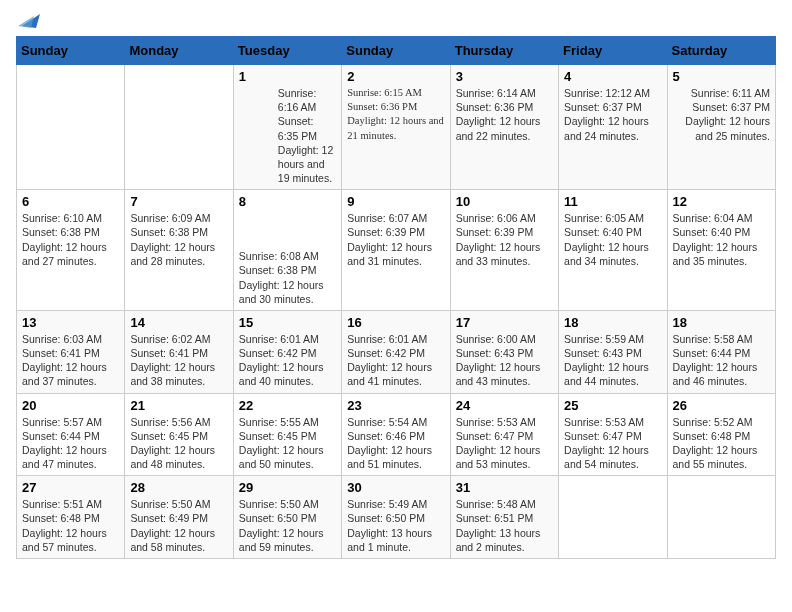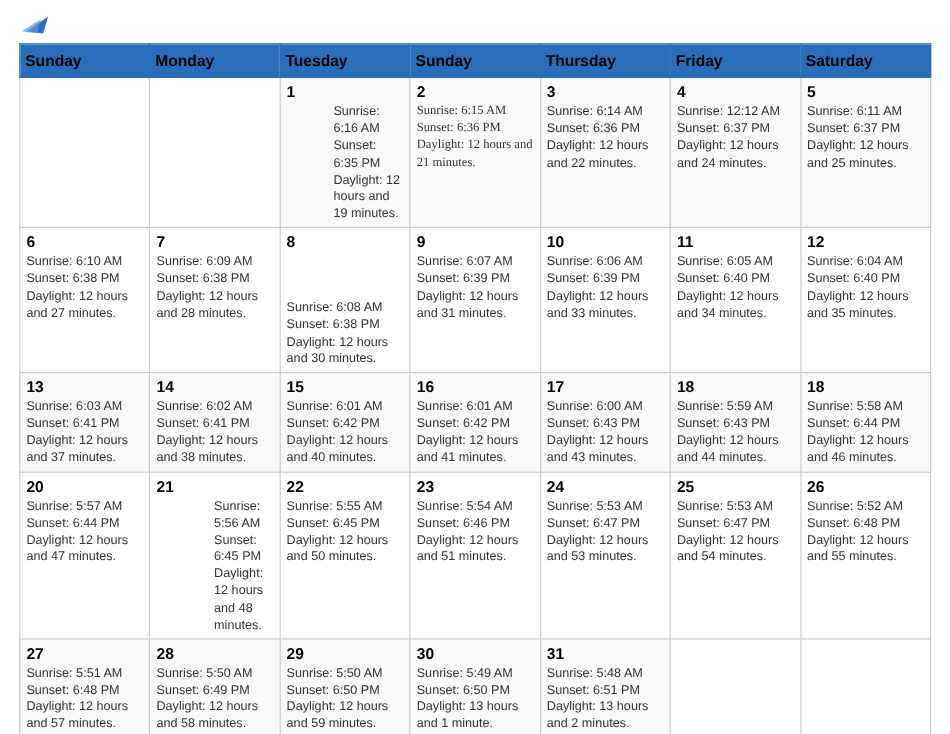--- a/index.html
+++ b/index.html
@@ -129,21 +129,21 @@
 Daylight: 12 hours and 22 minutes.</div>
         </td>
         <td>
           <span class="day-num">4</span>
           <div class="day-info" style="white-space: pre-line;">Sunrise: 12:12 AM
 Sunset: 6:37 PM
 Daylight: 12 hours and 24 minutes.</div>
         </td>
         <td>
           <span class="day-num">5</span>
-          <div class="day-info" style="white-space: pre-line;">Sunrise: 6:11 AM
+          <div class="day-info" style="white-space: pre-line; text-align: right;">Sunrise: 6:11 AM
 Sunset: 6:37 PM
 Daylight: 12 hours and 25 minutes.</div>
         </td>
       </tr>
       <tr>
         <td>
           <span class="day-num">6</span>
           <div class="day-info" style="white-space: pre-line;">Sunrise: 6:10 AM
 Sunset: 6:38 PM
 Daylight: 12 hours and 27 minutes.</div>
@@ -231,21 +231,21 @@
       </tr>
       <tr>
         <td>
           <span class="day-num">20</span>
           <div class="day-info" style="white-space: pre-line;">Sunrise: 5:57 AM
 Sunset: 6:44 PM
 Daylight: 12 hours and 47 minutes.</div>
         </td>
         <td>
           <span class="day-num">21</span>
-          <div class="day-info" style="white-space: pre-line; margin-left: 48px;">Sunrise: 5:56 AM
+          <div class="day-info" style="white-space: pre-line;">Sunrise: 5:56 AM
 Sunset: 6:45 PM
 Daylight: 12 hours and 48 minutes.</div>
         </td>
         <td>
           <span class="day-num">22</span>
           <div class="day-info" style="white-space: pre-line;">Sunrise: 5:55 AM
 Sunset: 6:45 PM
 Daylight: 12 hours and 50 minutes.</div>
         </td>
         <td>

